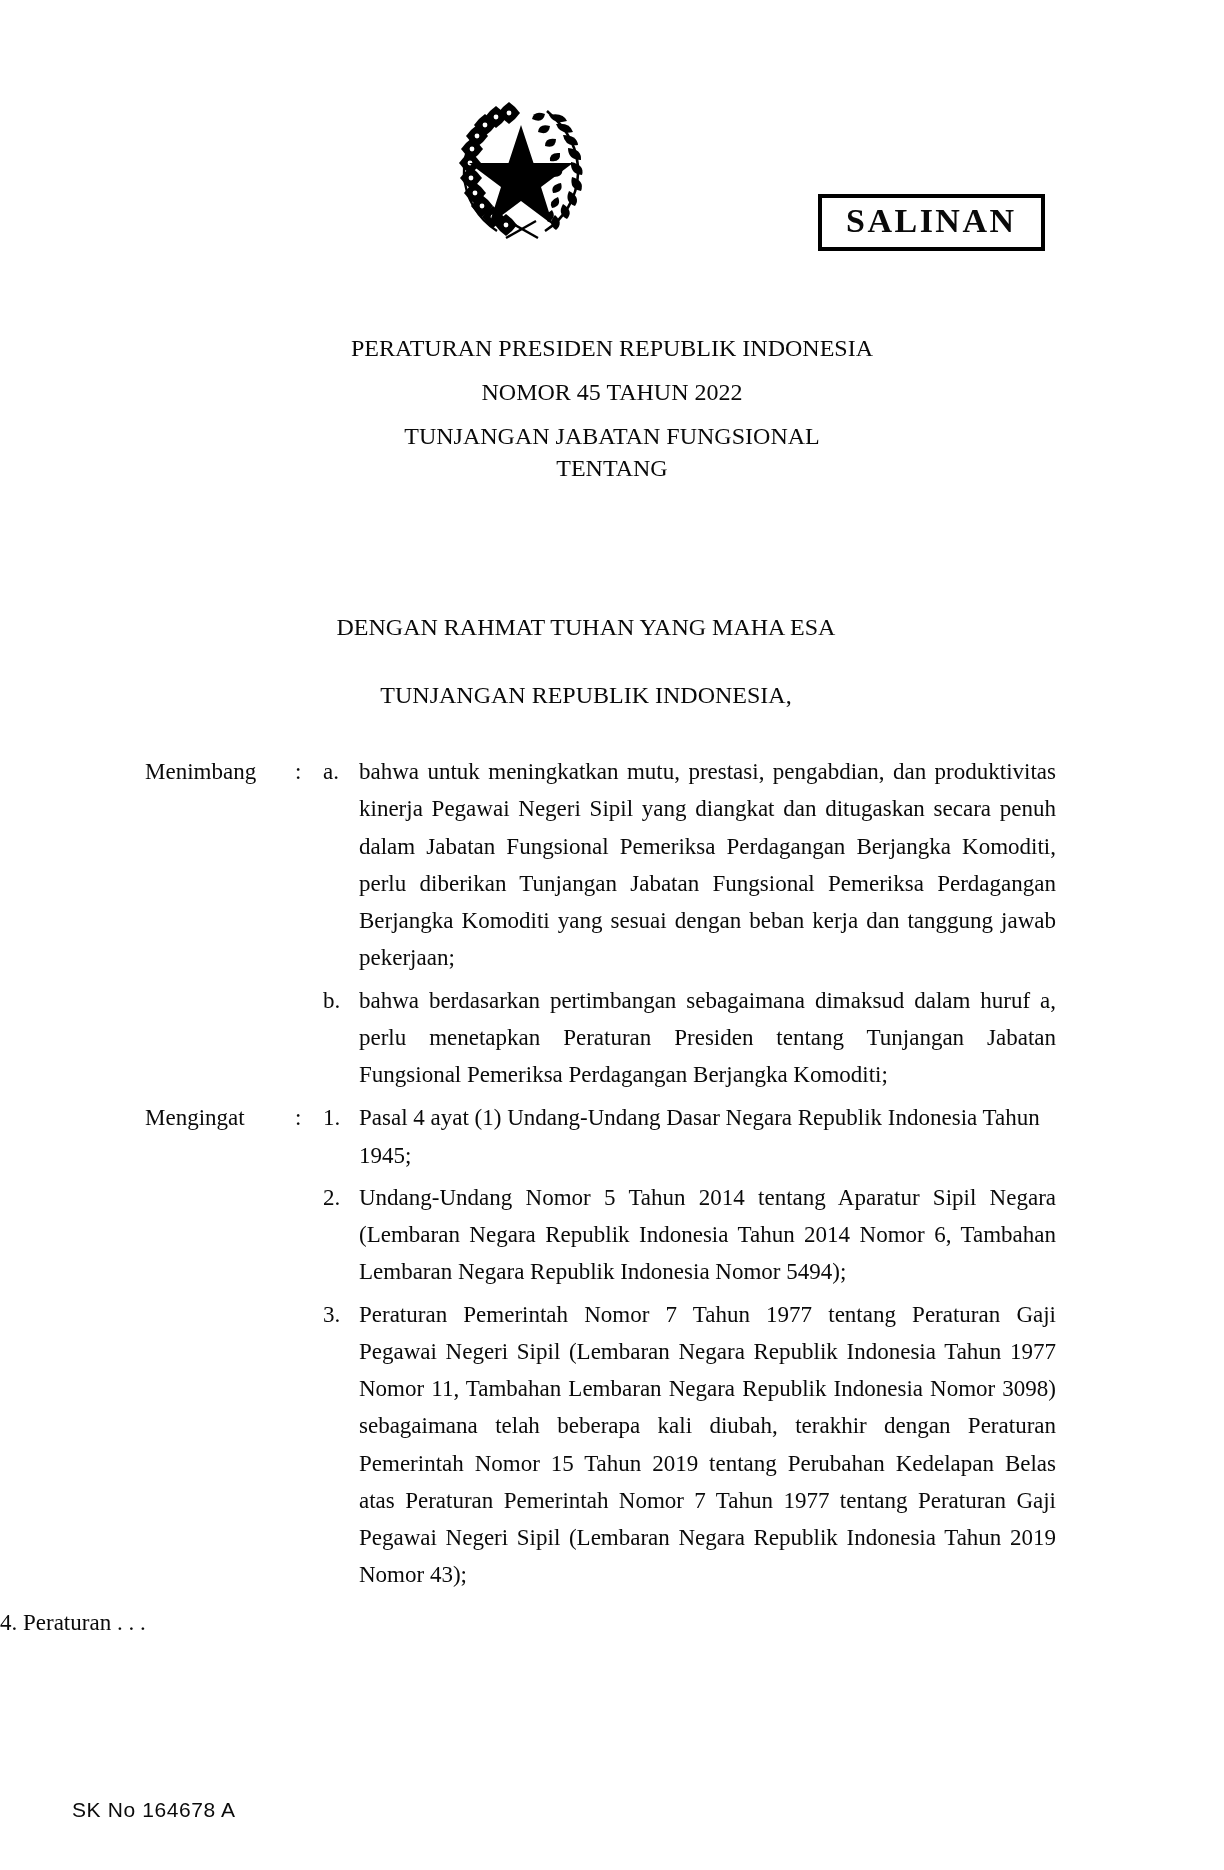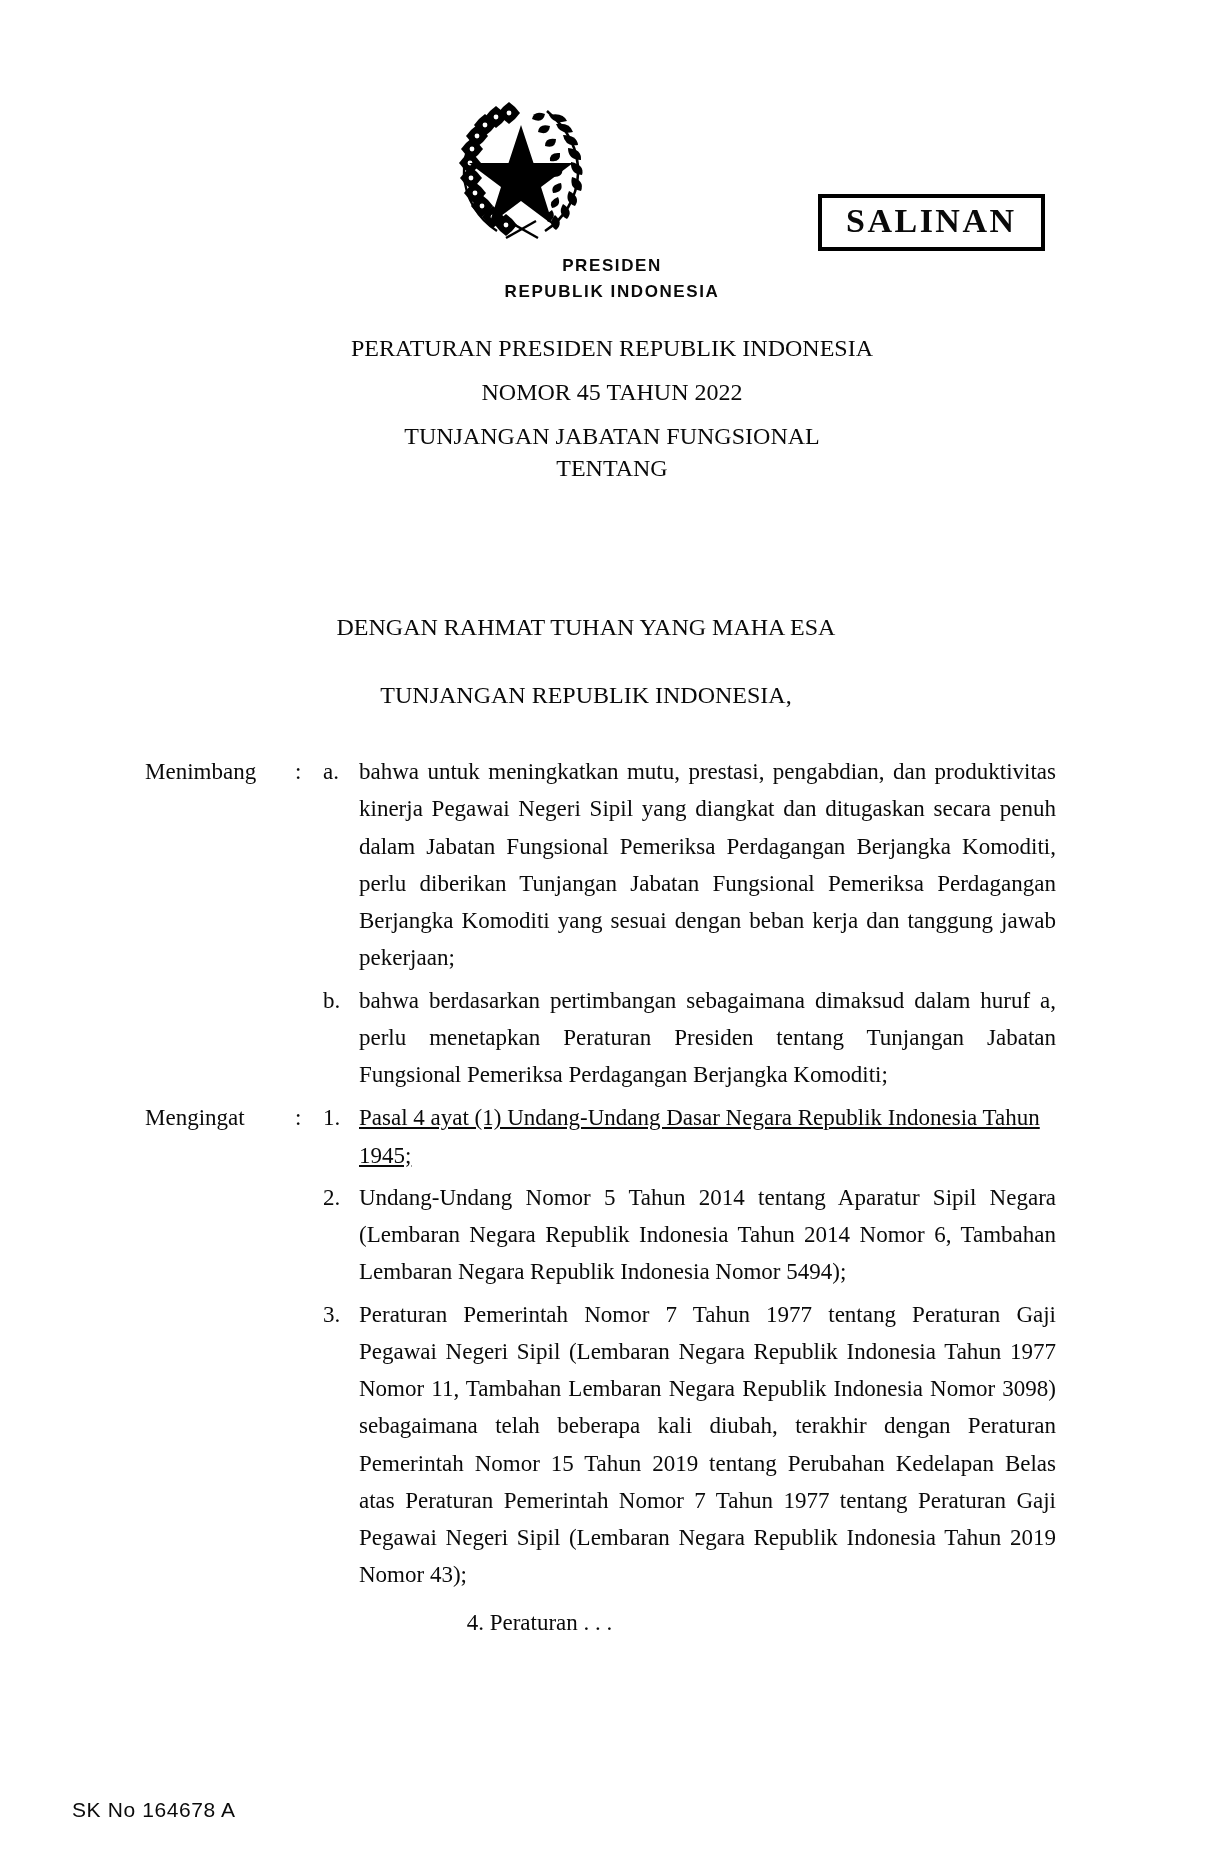--- a/index.html
+++ b/index.html
@@ -126,27 +126,27 @@
     line-height: 1.62;
   }
   .item-text {
     flex: 1 1 auto;
     font-size: 23px;
     line-height: 1.62;
     text-align: justify;
     text-justify: inter-word;
     hyphens: none;
   }
-  .item-text.no-justify { text-align: left; text-decoration: underline; }
+  .item-text.no-justify { text-align: left; }
 
   
   .catchword {
     margin-top: 10px;
     padding-right: 93px;
-    text-align: center;
+    text-align: left;
     font-size: 23px;
     line-height: 1.62;
   }
   .footer {
     position: absolute;
     left: 72px;
     bottom: 48px;
     font-family: "Liberation Sans", "DejaVu Sans", sans-serif;
     font-size: 21px;
     letter-spacing: 0.6px;
@@ -247,24 +247,20 @@
       <path fill="#000" d="M75 30 L87.5 68 L127 68 L95 92 L107 130 L75 106 L43 130 L55 92 L23 68 L62.5 68 Z"></path>
     </svg>
   </div>
 
   <div class="salinan-wrap">
     <div class="salinan-box">
       <div class="salinan-text">SALINAN</div>
     </div>
   </div>
 
-  <div class="presiden-lines">
-    <div>PRESIDEN</div>
-    <div>REPUBLIK INDONESIA</div>
-  </div>
 </div>
 
 <div class="title-block">
   <div class="tline">PERATURAN PRESIDEN REPUBLIK INDONESIA</div>
   <div class="tline">NOMOR 45 TAHUN 2022</div>
   <div class="tline tight">TUNJANGAN JABATAN FUNGSIONAL</div>
   <div class="tline gap-lg">TENTANG</div>
 </div>
 
 <div class="content">

